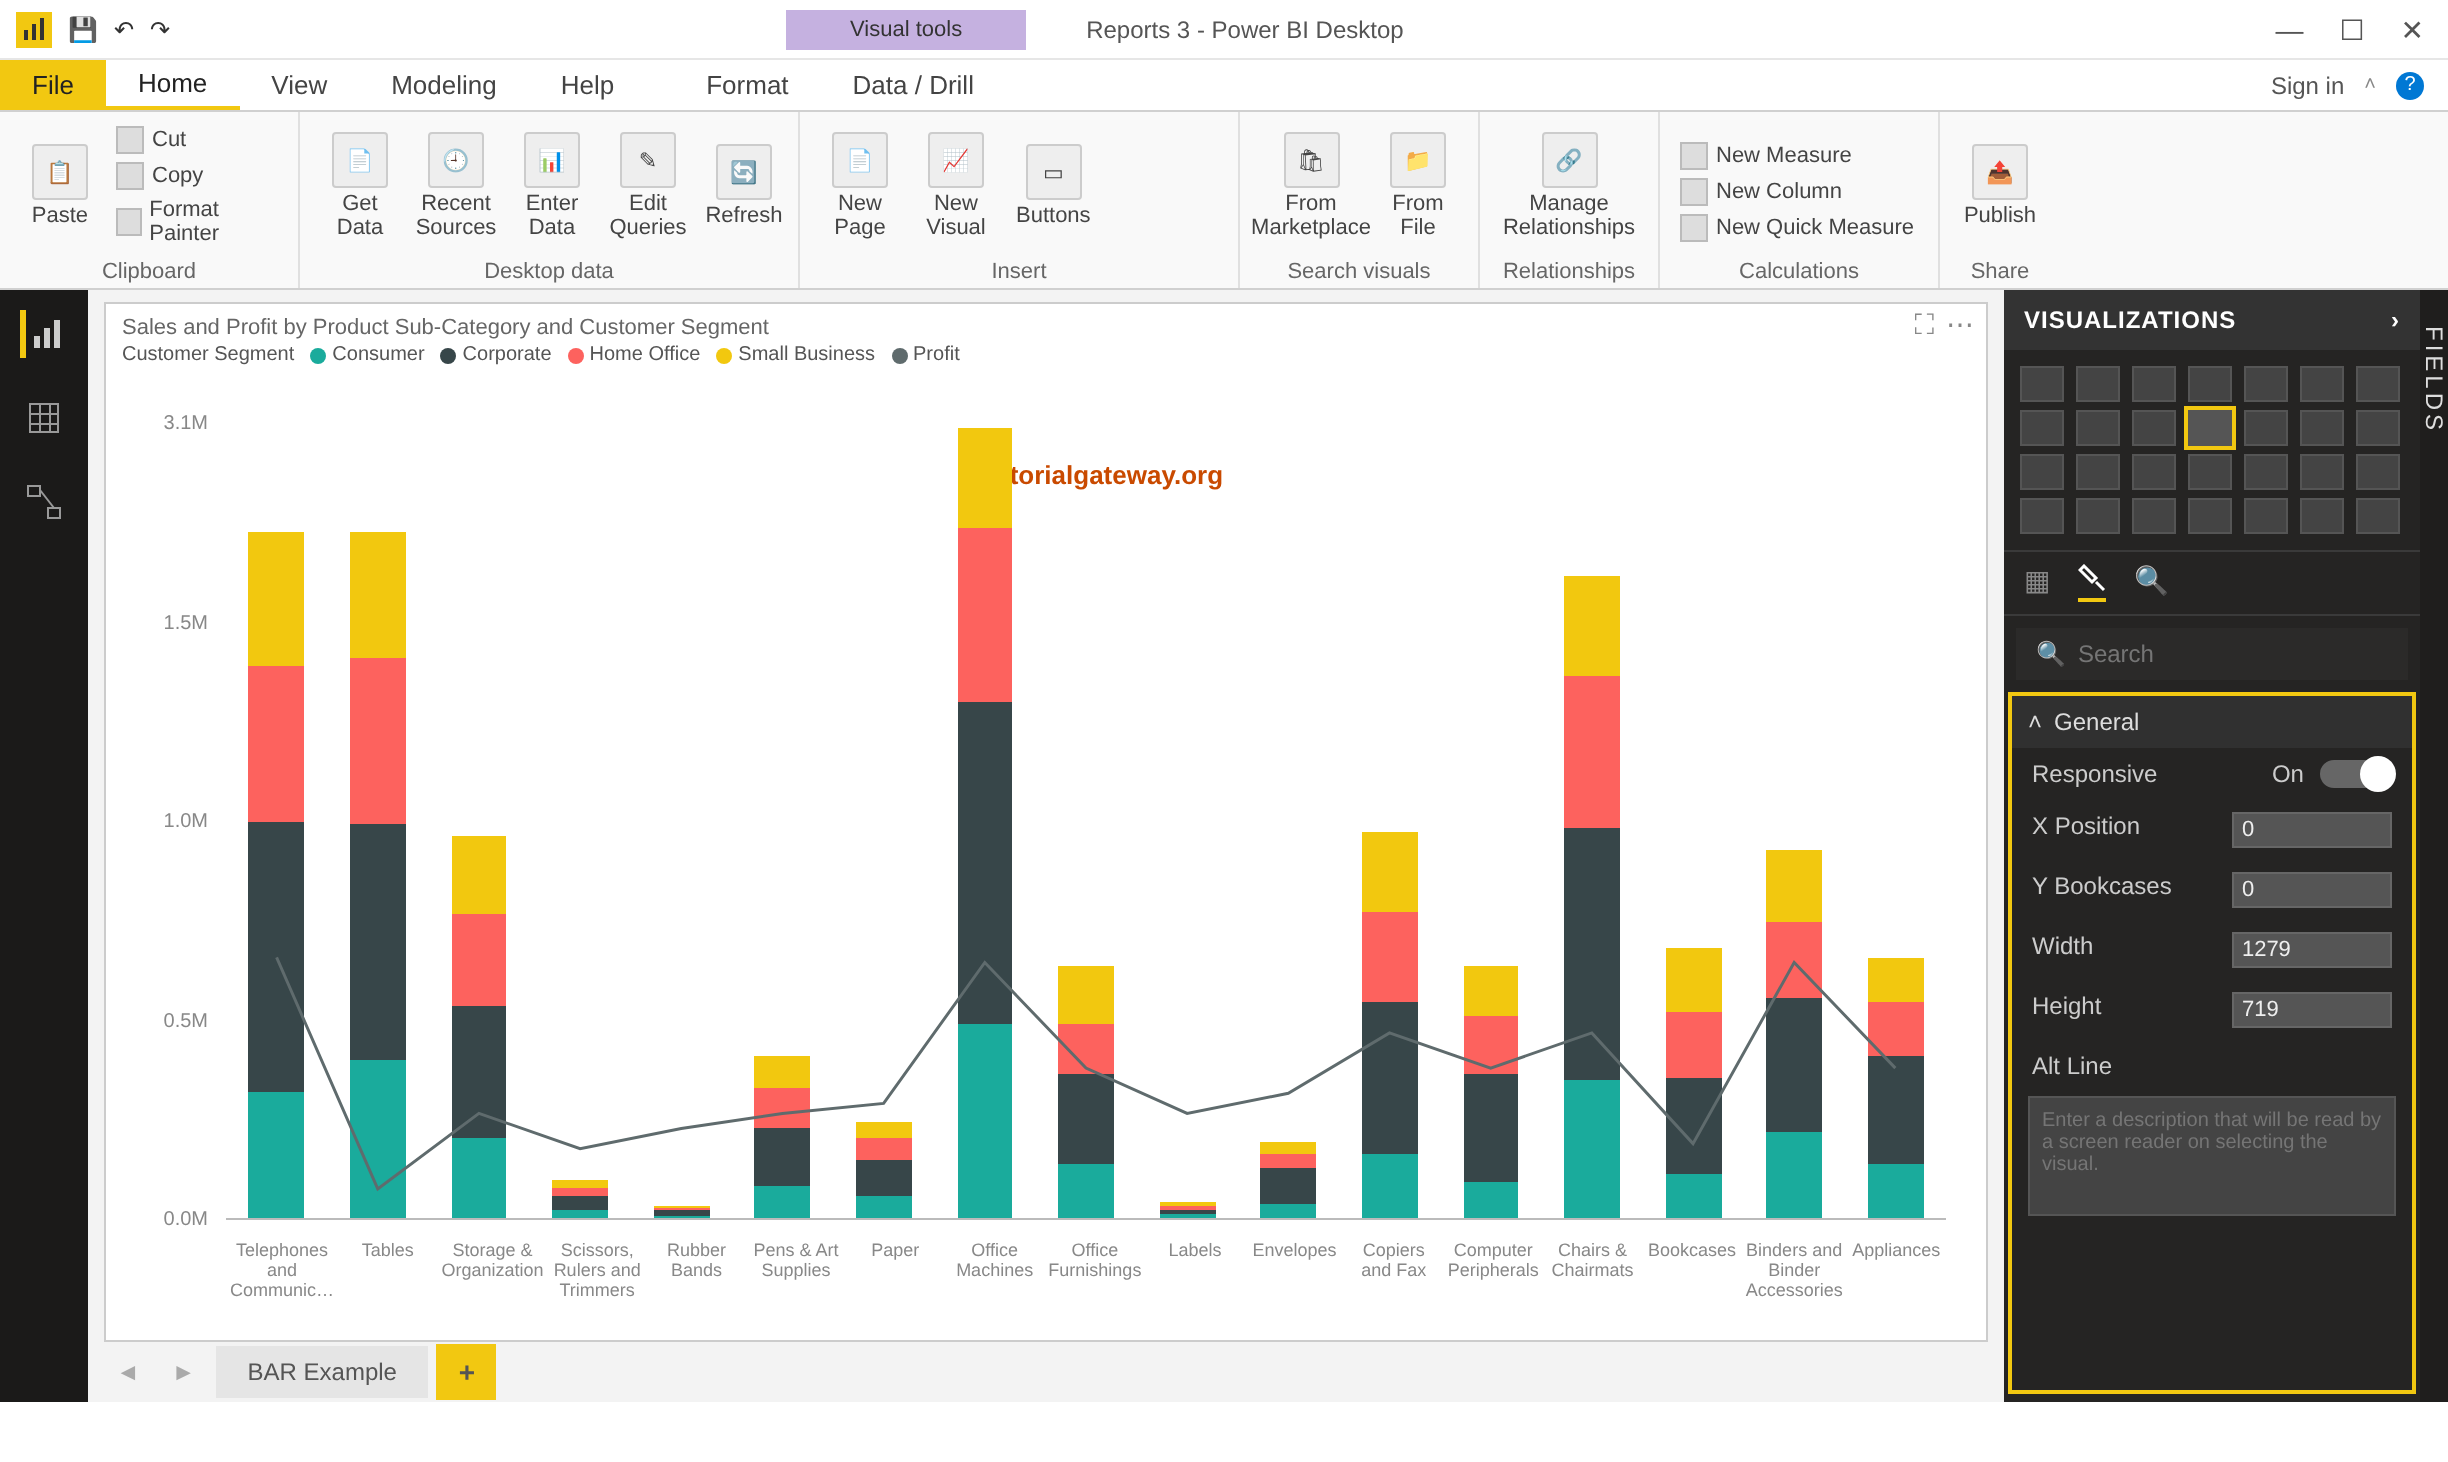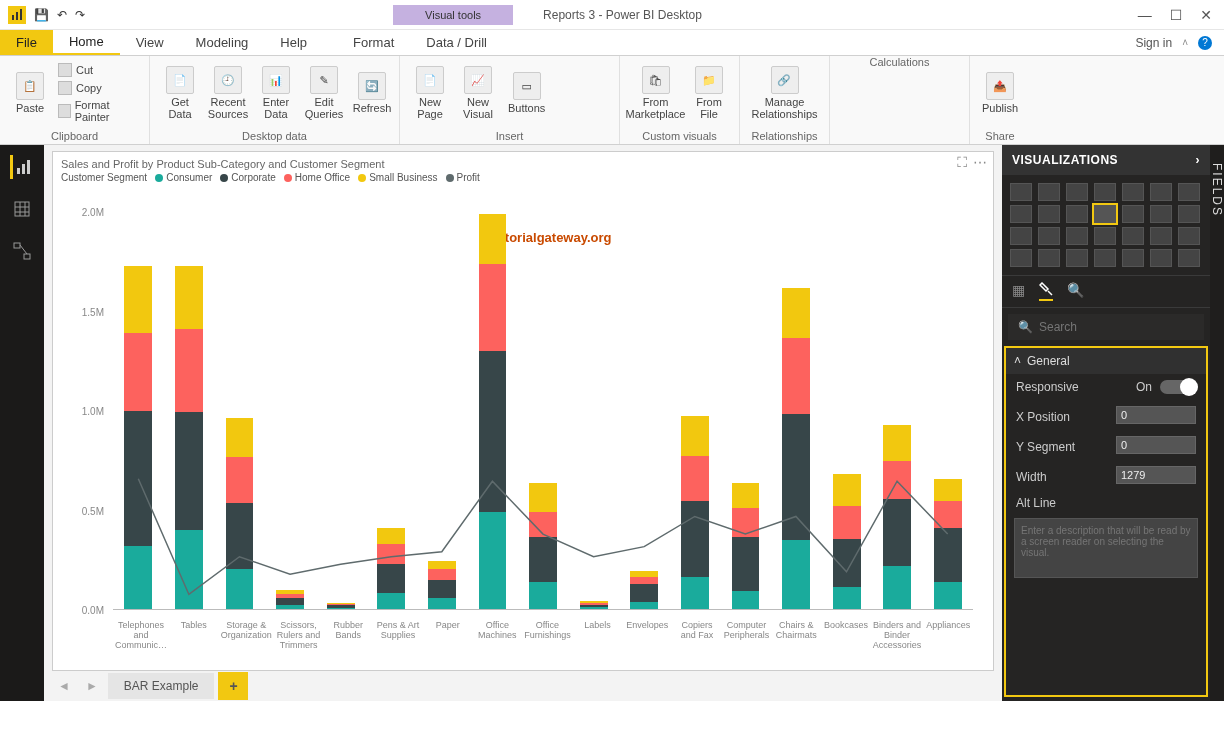--- a/index.html
+++ b/index.html
@@ -73,21 +73,21 @@
 .viztypes .vt-i { width: 22px; height: 18px; background: #444; border: 1px solid #555; }
 .viztypes .vt-i.sel { outline: 2px solid #f2c811; background: #555; }
 .tooltabs { display: flex; gap: 14px; padding: 6px 10px; border-top: 1px solid #3a3a3a; border-bottom: 1px solid #3a3a3a; }
 .tooltabs .tt { color: #888; font-size: 14px; }
 .tooltabs .tt.active { color: #fff; border-bottom: 2px solid #f2c811; }
 .search { display: flex; align-items: center; gap: 6px; padding: 6px 10px; background: #2b2a29; margin: 6px; }
 .search input { background: transparent; border: none; color: #ccc; font-size: 12px; outline: none; flex:1; }
 
 .propsec { border: 2px solid #f2c811; margin: 0 2px 4px; flex: 1; overflow: hidden; }
 .propsec .sechead { background: #303030; padding: 6px 8px; font-size: 12px; color: #ddd; display:flex; align-items:center; gap:6px; }
-.propsec .prow { display: flex; align-items: flex-end; justify-content: space-between; padding: 6px 10px; font-size: 12px; color: #ccc; }
+.propsec .prow { display: flex; align-items: flex-start; justify-content: space-between; padding: 6px 10px; font-size: 12px; color: #ccc; }
 .propsec .prow input[type=text] { width: 80px; background: #555; border: 1px solid #666; color: #eee; padding: 2px 4px; font-size: 11px; }
 .toggle { position: relative; width: 36px; height: 14px; background: #666; border-radius: 7px; }
 .toggle .knob { position: absolute; right: -2px; top: -2px; width: 18px; height: 18px; background: #fff; border-radius: 50%; }
 .propsec textarea { width: calc(100% - 16px); margin: 2px 8px 8px; background: #444; border: 1px solid #555; color: #999; font-size: 10px; padding: 6px; height: 60px; resize: none; font-family: inherit; }
 
 .fieldsflap { width: 30px; background: #1f1e1d; display: flex; align-items: flex-start; justify-content: center; padding-top: 18px; }
 .fieldsflap span { writing-mode: vertical-rl; color: #ddd; font-size: 12px; letter-spacing: 2px; }
 
 
 .c-consumer { background: #1aab9c; }
@@ -214,33 +214,49 @@
           <div class="ico">🛍</div>
           <span style="white-space:pre">From
 Marketplace</span>
         </div>
       <div class="rbtn">
           <div class="ico">📁</div>
           <span style="white-space:pre">From
 File</span>
         </div>
     </div>
-    <div class="glabel">Custom visuals</div>
+    <div class="glabel">Search visuals</div>
   </div>
   <div class="rgroup" style="width:90px">
     <div class="items">
         <div class="rbtn">
           <div class="ico">🔗</div>
           <span style="white-space:pre">Manage
 Relationships</span>
         </div>
       </div>
     <div class="glabel">Relationships</div>
   </div>
   <div class="rgroup" style="width:140px">
+    <div class="items">
+        <div class="rstack" style="padding-top:6px">
+      <div class="sm">
+            <span class="ico-s"></span>
+            <span>New Measure</span>
+          </div>
+      <div class="sm">
+            <span class="ico-s"></span>
+            <span>New Column</span>
+          </div>
+      <div class="sm">
+            <span class="ico-s"></span>
+            <span>New Quick Measure</span>
+          </div>
+    </div>
+      </div>
     <div class="glabel">Calculations</div>
   </div>
   <div class="rgroup" style="width:60px;border-right:none">
     <div class="items">
         <div class="rbtn">
           <div class="ico">📤</div>
           <span>Publish</span>
         </div>
       </div>
     <div class="glabel">Share</div>
@@ -304,21 +320,21 @@
               <span class="sw c-profit"></span>
               <span>Profit</span>
             </span>
         </div>
         <div class="watermark">©tutorialgateway.org</div>
         <div class="ylabels" id="ylabels">
             <span style="bottom: 0%; top: auto; transform: translateY(50%);">0.0M</span>
             <span style="bottom: 25%; top: auto; transform: translateY(50%);">0.5M</span>
             <span style="bottom: 50%; top: auto; transform: translateY(50%);">1.0M</span>
             <span style="bottom: 75%; top: auto; transform: translateY(50%);">1.5M</span>
-            <span style="bottom: 100%; top: auto; transform: translateY(50%);">2.0M</span>
+            <span style="bottom: 100%; top: auto; transform: translateY(50%);">3.1M</span>
           </div>
         <div class="plot" id="plot">
           <div class="bars" id="bars">
               <div class="col">
                 <div class="seg" style="background: rgb(26, 171, 156); height: 15.9091%;"></div>
                 <div class="seg" style="background: rgb(55, 70, 73); height: 34.0909%;"></div>
                 <div class="seg" style="background: rgb(253, 98, 94); height: 19.5455%;"></div>
                 <div class="seg" style="background: rgb(242, 200, 15); height: 16.8182%;"></div>
               </div>
               <div class="col">
@@ -510,28 +526,32 @@
           <span class="toggle">
                 <span class="knob"></span>
               </span>
             </span>
           </div>
         <div class="prow">
             <span>X Position</span>
             <input type="text" value="0" style="">
           </div>
         <div class="prow">
-            <span>Y Segment</span>
+            <span>Y Bookcases</span>
             <input type="text" value="0" style="">
           </div>
         <div class="prow">
             <span>Width</span>
             <input type="text" value="1279" style="">
           </div>
         <div class="prow">
+            <span>Height</span>
+            <input type="text" value="719" style="">
+          </div>
+        <div class="prow">
             <span>Alt Line</span>
           </div>
         <textarea placeholder="Enter a description that will be read by a screen reader on selecting the visual." style=""></textarea>
       </div>
     </div>
     <div class="fieldsflap">
         <span>FIELDS</span>
       </div>
   </div>
 </div>

